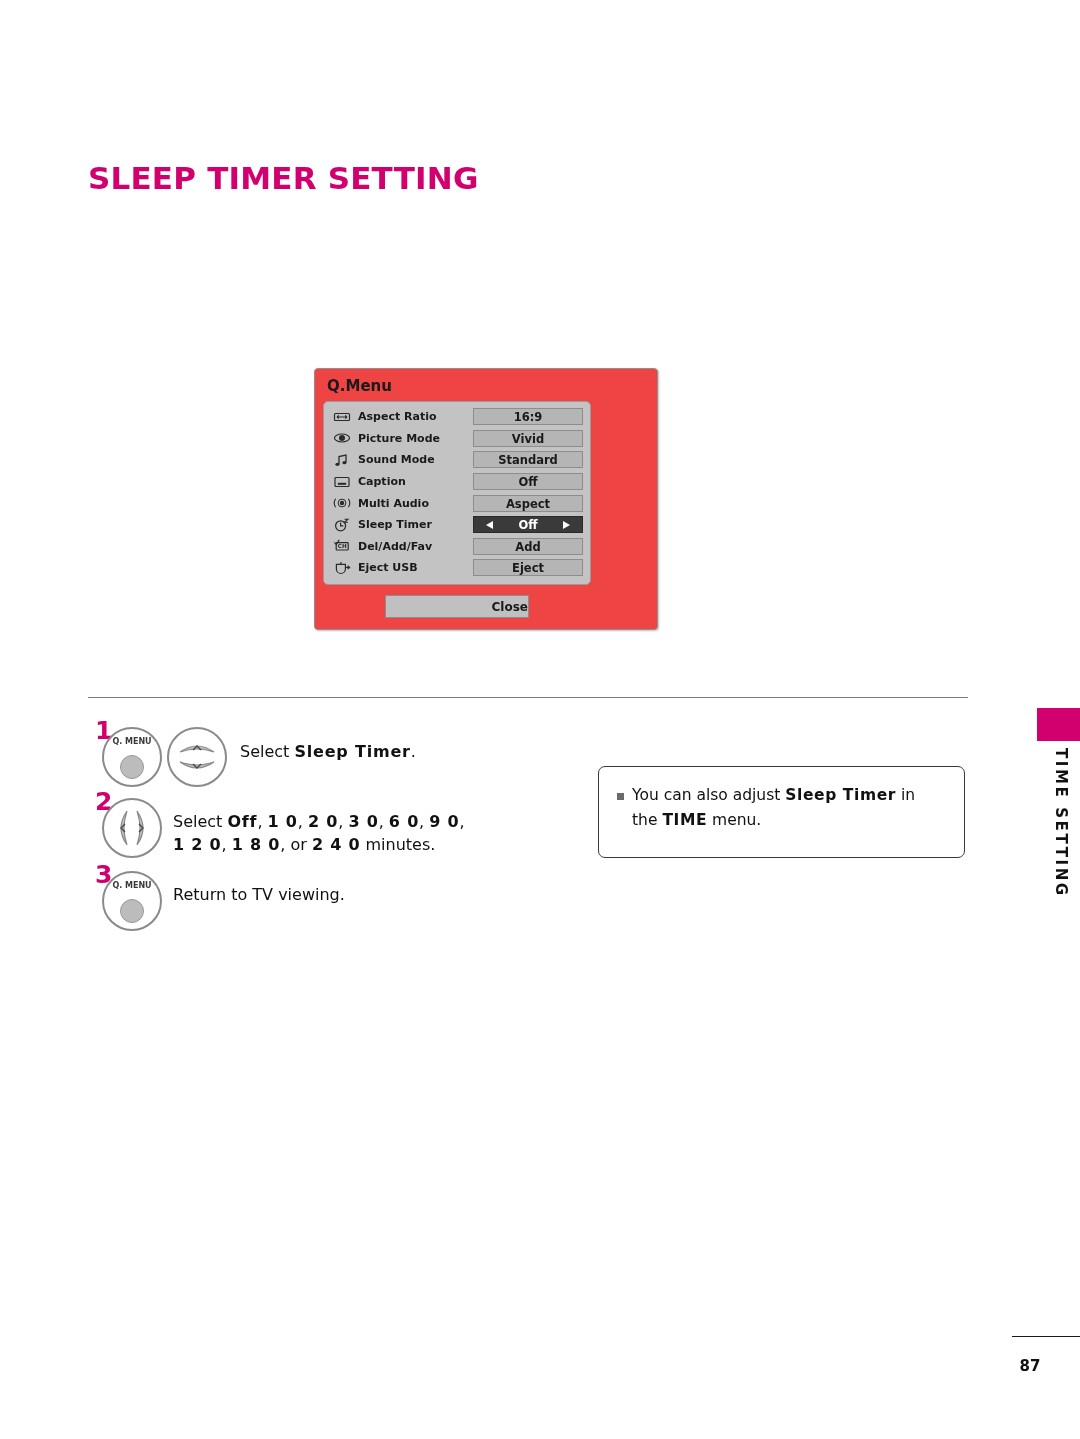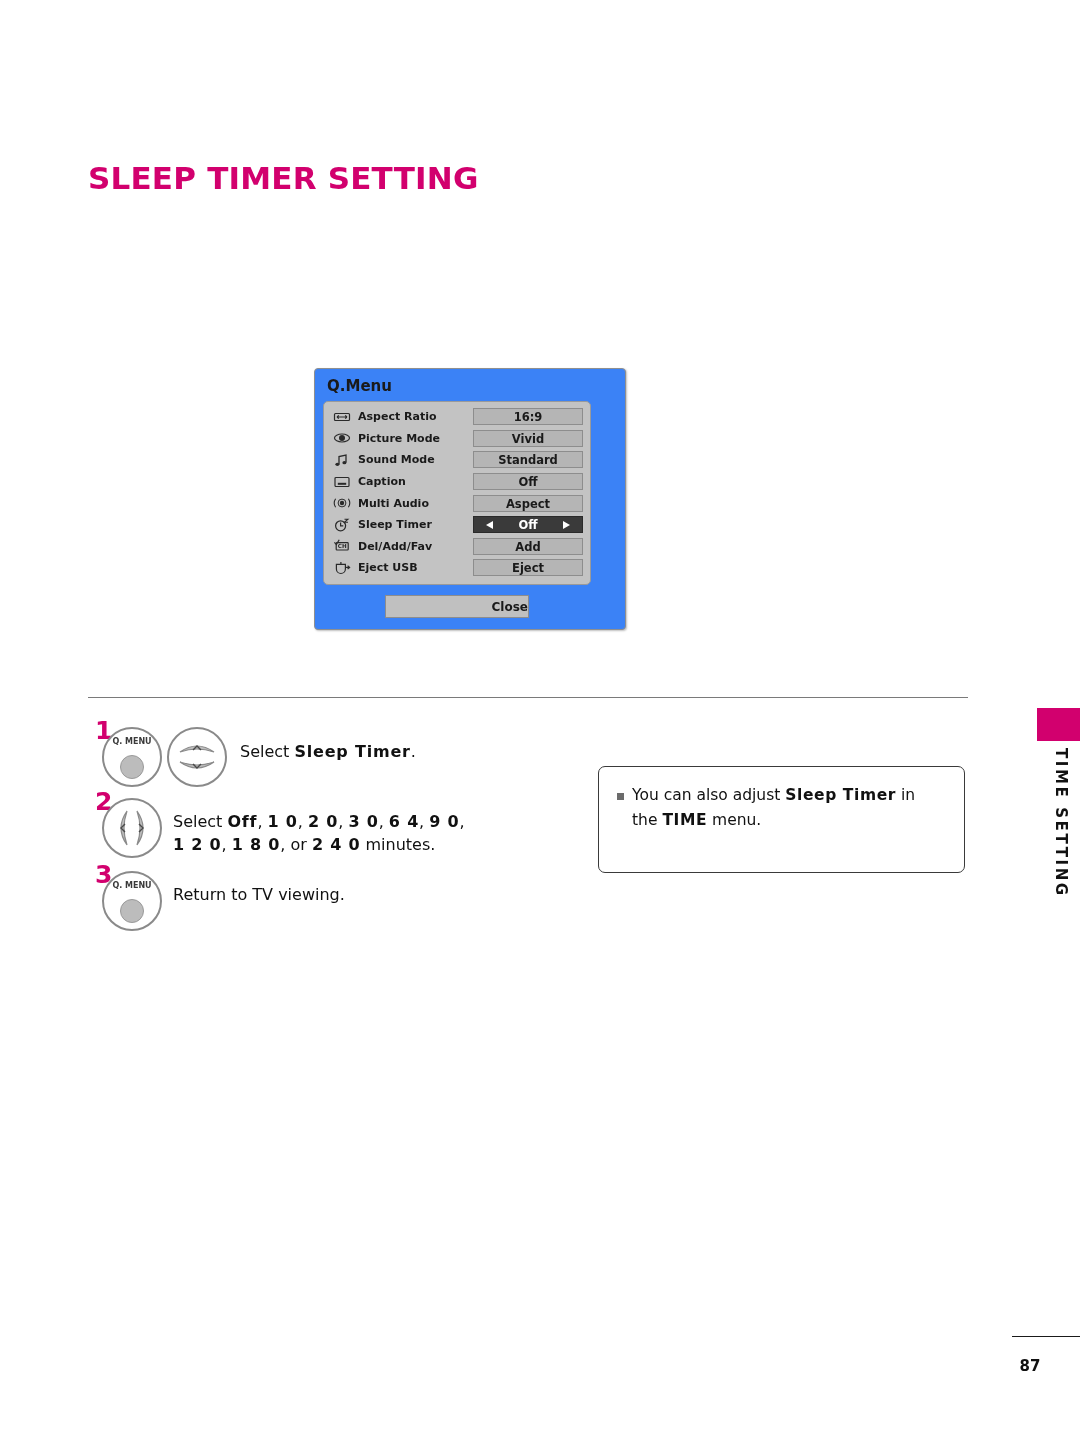--- a/index.html
+++ b/index.html
@@ -40,23 +40,23 @@
     font-weight: bold;
     line-height: 29px;
     color: #111111;
   }
 
   
   #qmenu {
     position: absolute;
     left: 314px;
     top: 368px;
-    width: 312px;
+    width: 344px;
     height: 262px;
-    background: #3b82f6;
+    background: #ef4444;
     border: 1px solid #8f8f8f;
     border-radius: 4px;
     box-sizing: border-box;
     box-shadow: 1px 1px 2px rgba(0,0,0,0.25);
   }
   #qmenu-title {
     position: absolute;
     left: 12px;
     top: 8px;
     font-family: "DejaVu Sans", sans-serif;
@@ -207,21 +207,21 @@
     border: 1px solid #9a9a9a;
     box-sizing: border-box;
   }
 
   
   #note-box {
     position: absolute;
     left: 598px;
     top: 766px;
     width: 367px;
-    height: 107px;
+    height: 92px;
     border: 1px solid #3a3a3a;
     border-radius: 7px;
     box-sizing: border-box;
     background: #ffffff;
   }
   #note-bullet {
     position: absolute;
     left: 18px;
     top: 26px;
     width: 7px;
@@ -407,21 +407,21 @@
 
 <div class="step-num" style="left:95px; top:789px;">2</div>
 <div class="btn-circle" style="left:102px; top:798px; width:60px; height:60px;">
   <svg width="56" height="56" viewBox="0 0 56 56" style="position:absolute;left:0;top:0;">
     <path d="M23 11 Q11 28 23 45 Q17 28 23 11 Z" fill="#bdbdbd" stroke="#8a8a8a" stroke-width="1.2"></path>
     <path d="M33 11 Q45 28 33 45 Q39 28 33 11 Z" fill="#bdbdbd" stroke="#8a8a8a" stroke-width="1.2"></path>
     <path d="M21 24 L17 28 L21 32" fill="none" stroke="#4a4a4a" stroke-width="1.4"></path>
     <path d="M35 24 L39 28 L35 32" fill="none" stroke="#4a4a4a" stroke-width="1.4"></path>
   </svg>
 </div>
-<div class="step-text" style="left:173px; top:810px;">Select <b>Off</b>, <b>1 0</b>, <b>2 0</b>, <b>3 0</b>, <b>6 4</b>, <b>9 0</b>,<br><b>1 2 0</b>, <b>1 8 0</b>, or <b>2 4 0</b> minutes.</div>
+<div class="step-text" style="left:173px; top:810px;">Select <b>Off</b>, <b>1 0</b>, <b>2 0</b>, <b>3 0</b>, <b>6 0</b>, <b>9 0</b>,<br><b>1 2 0</b>, <b>1 8 0</b>, or <b>2 4 0</b> minutes.</div>
 
 <div class="step-num" style="left:95px; top:862px;">3</div>
 <div class="btn-circle" style="left:102px; top:871px; width:60px; height:60px;">
   <div class="btn-qmenu-label" style="top:8px; font-size:8px;">Q. MENU</div>
   <div class="btn-inner-dot" style="left:16px; top:26px; width:24px; height:24px;"></div>
 </div>
 <div class="step-text" style="left:173px; top:883px;">Return to TV viewing.</div>
 
 <div id="note-box">
   <div id="note-bullet"></div>

